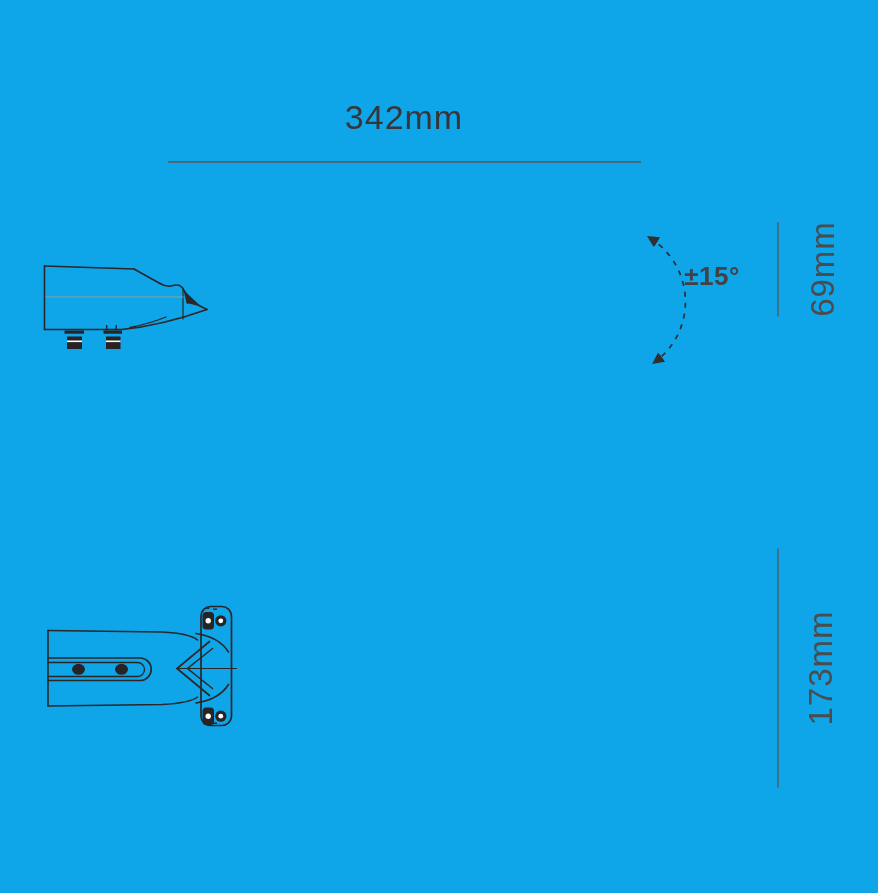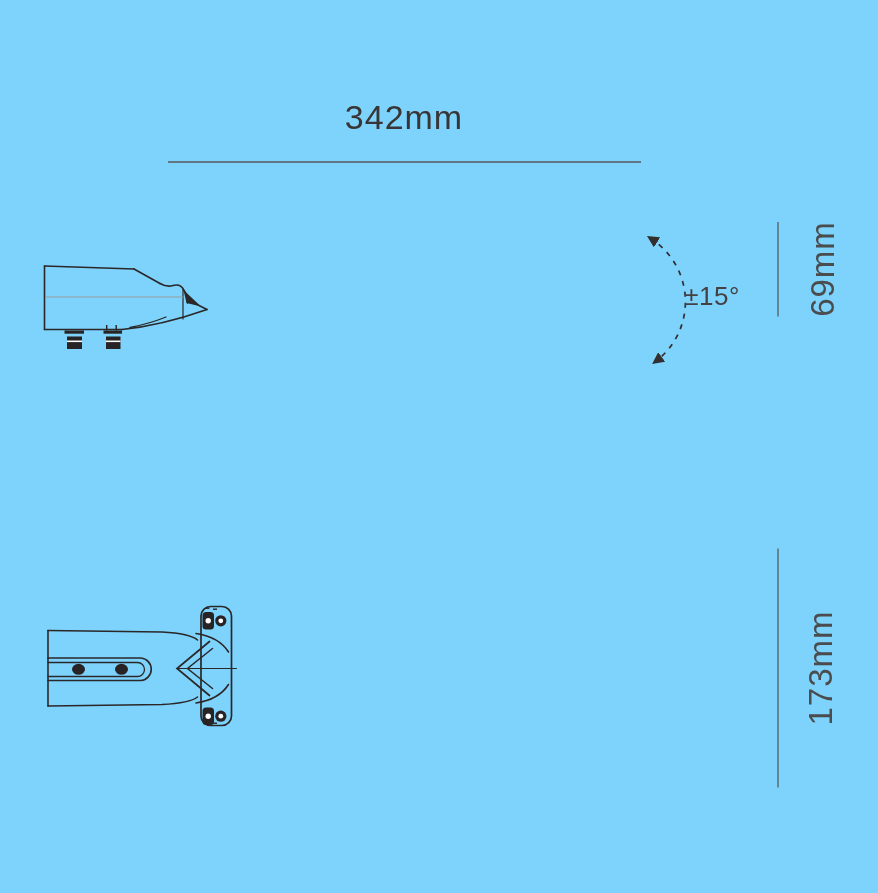--- a/index.html
+++ b/index.html
@@ -1,17 +1,17 @@
 <!DOCTYPE html>
 <html><head>
 <meta charset="utf-8">
 <style>
   html,body{margin:0;padding:0;background:#ffffff;}
   .stage{
-    position:relative;width:878px;height:893px;background:#7dd3fc;
+    position:relative;width:878px;height:893px;background:#0ea5e9;
     font-family:"Liberation Sans",sans-serif;overflow:hidden;
   }
   .stage svg{position:absolute;left:0;top:0;}
   .dim-label{
     position:absolute;color:#4a4b4d;white-space:nowrap;line-height:1;
     letter-spacing:1px;
   }
   .dim-label.horiz{transform:translate(-50%,-50%);}
   .dim-label.vert{transform:translate(-50%,-50%) rotate(-90deg);}
   .dim-label.title{font-size:34px;color:#393536;}
@@ -111,15 +111,15 @@
       <path d="M778,548.5 L778,787.5"></path>
     </g>
   </svg>
 
   <div class="dim-label horiz title" style="left:404px;top:117px;">342mm</div>
 
   <div class="dim-label vert side" style="left:822px;top:269px;">69mm</div>
 
   <div class="dim-label vert side" style="left:820px;top:668px;">173mm</div>
 
-  <div class="dim-label horiz tilt" style="left:712px;top:296px;">±15°</div>
+  <div class="dim-label horiz tilt" style="left:712px;top:276px;font-weight:bold;">±15°</div>
 
 </div>
 
 </body></html>

